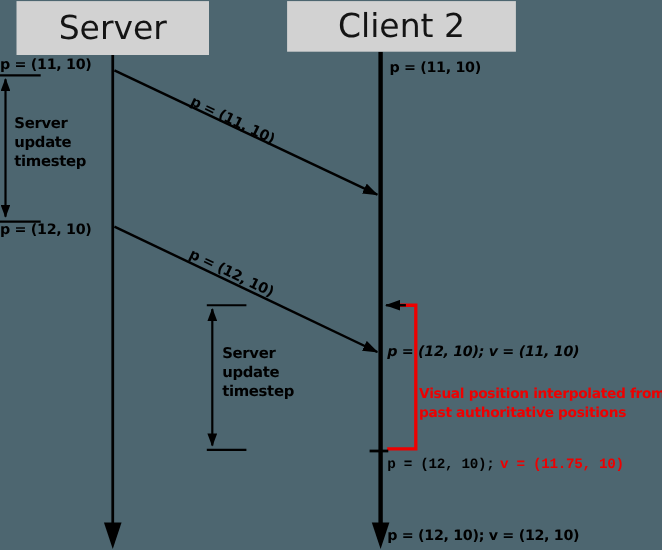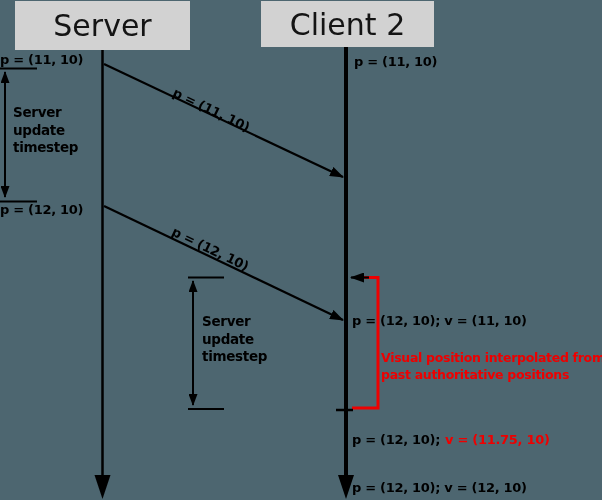--- a/index.html
+++ b/index.html
@@ -7,21 +7,21 @@
     position:relative;width:602px;height:500px;overflow:hidden;
     background:var(--background,#4d6670);
     font-family:"DejaVu Sans","Liberation Sans",sans-serif;
   }
   .hdr{
     position:absolute;background:var(--header-bg,#d2d2d2);
     display:flex;align-items:center;justify-content:center;
     font-size:30px;color:#141414;
   }
   #server-header{left:15px;top:1px;width:175px;height:49px;}
-  #client-header{left:261px;top:1px;width:173px;height:46px;align-items:center;}
+  #client-header{left:261px;top:1px;width:208px;height:46px;align-items:center;}
   .lbl{
     position:absolute;font-weight:bold;font-size:13px;color:#000;
     letter-spacing:-0.3px;white-space:nowrap;line-height:14px;
   }
   .ts{
     position:absolute;font-weight:bold;font-size:13.5px;color:#000;
     letter-spacing:-0.3px;line-height:17.5px;white-space:nowrap;
   }
   .msg-label{
     position:absolute;font-weight:bold;font-size:13px;color:#000;
@@ -93,25 +93,25 @@
   <div class="msg-label" style="left:177px;top:85px;">p = (11, 10)</div>
   <div class="msg-label" style="left:176px;top:224px;">p = (12, 10)</div>
 
   <div class="ts" style="left:202px;top:313px;">
     <div>Server</div>
     <div>update</div>
     <div>timestep</div>
   </div>
 
   <div class="lbl" style="left:354px;top:55px;">p = (11, 10)</div>
-  <div class="lbl" style="left:352px;top:314px;">p = (12, 10); v = (11, 10)</div>
+  <div class="lbl" style="left:352px;top:314px;font-style:italic;">p = (12, 10); v = (11, 10)</div>
 
   <div class="red-note" style="left:381px;top:349px;">
     <div>Visual position interpolated from</div>
     <div>past authoritative positions</div>
   </div>
 
-  <div class="lbl" style="left:352px;top:433px;">
+  <div class="lbl" style="left:352px;top:415px;font-family:Liberation Mono, monospace;">
     <span>p = (12, 10);</span><span class="red-inline">v = (11.75, 10)</span>
   </div>
   <div class="lbl" style="left:352px;top:481px;">p = (12, 10); v = (12, 10)</div>
 
 </div>
 
 </body></html>

